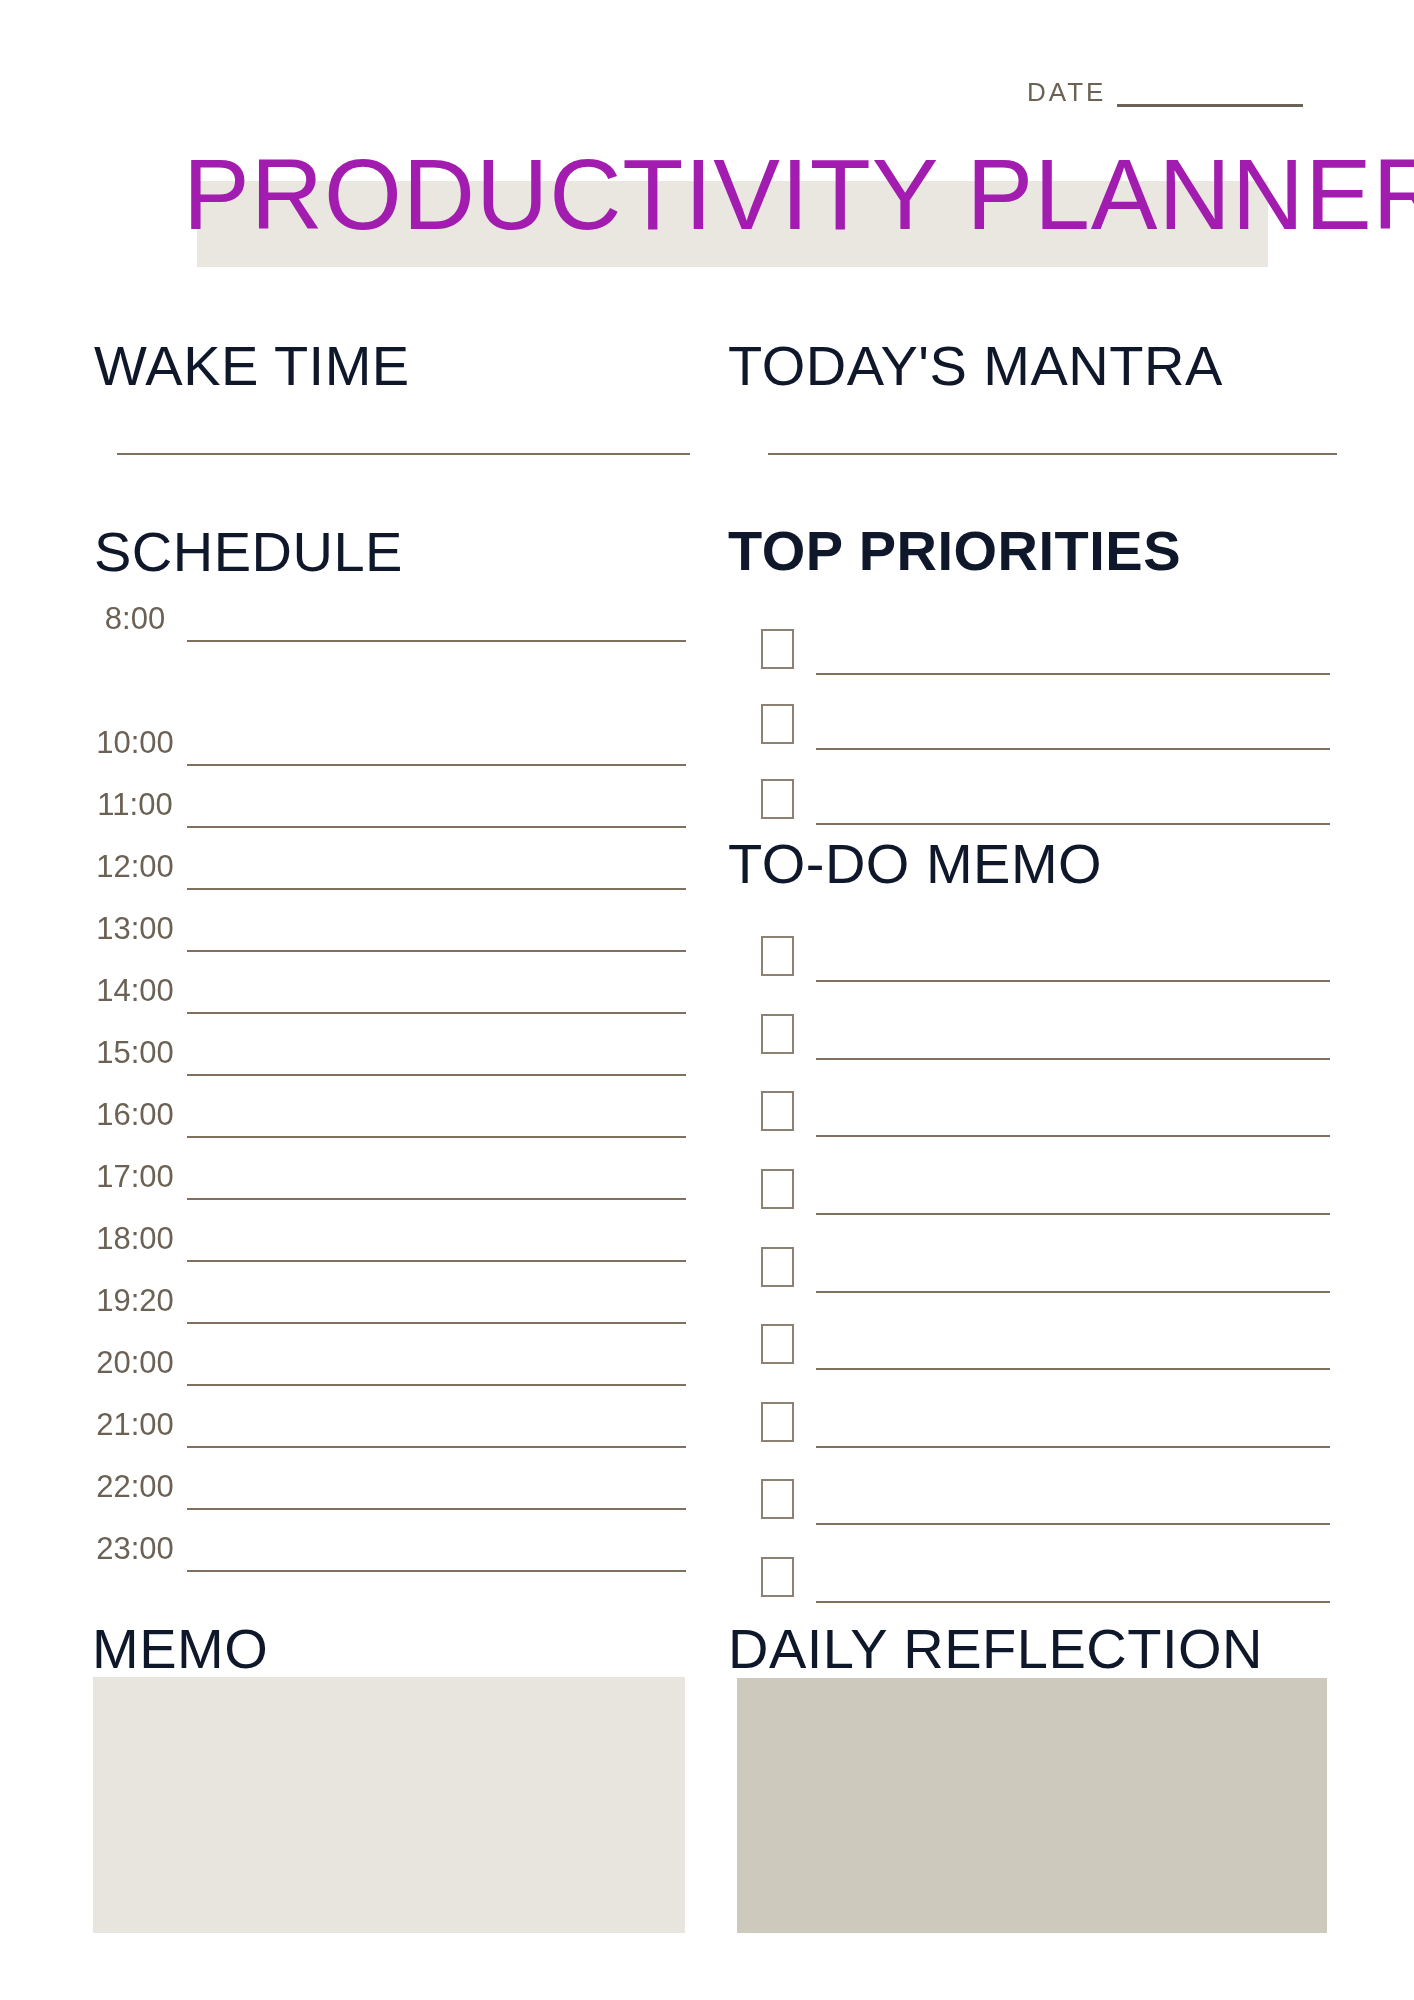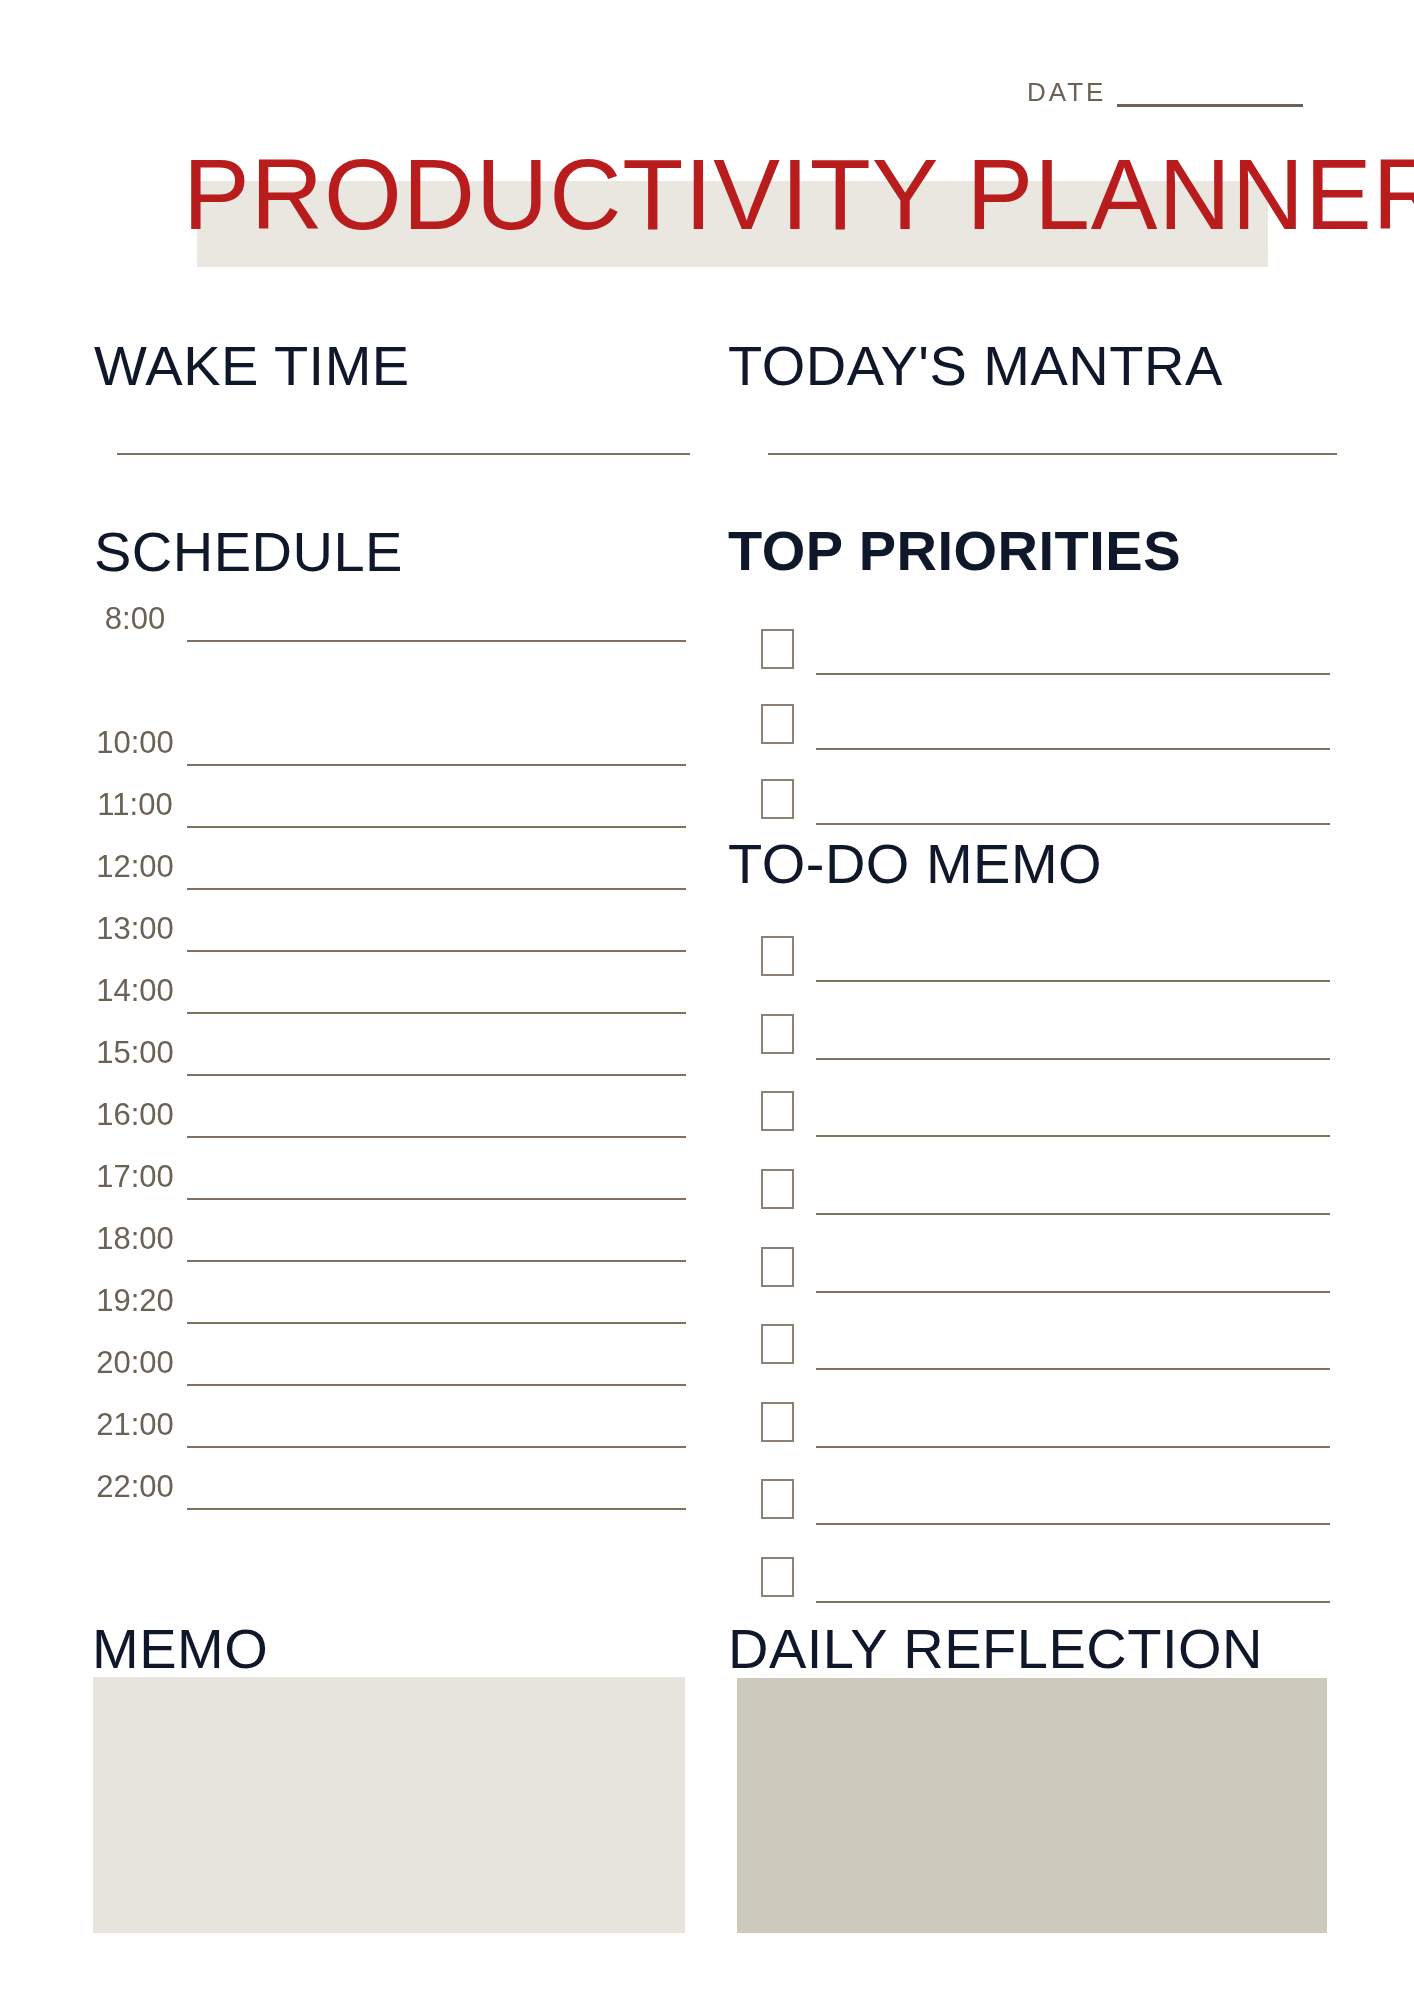--- a/index.html
+++ b/index.html
@@ -21,21 +21,21 @@
     border-top:3px solid #6B6154;
   }
   
   .title-highlight{
     position:absolute;left:197px;top:181px;width:1071px;height:86px;
     background:#E9E7E0;
   }
   .title-text{
     position:absolute;left:183px;top:144px;width:1090px;
     font-size:100px;line-height:1;letter-spacing:1px;
-    color:#b91c1c;white-space:nowrap;font-weight:400;
+    color:#a21caf;white-space:nowrap;font-weight:400;
   }
   
   .heading{
     position:absolute;font-size:56px;line-height:1;letter-spacing:0.5px;
     color:#0f172a;white-space:nowrap;
   }
   .h-wake{left:94px;top:338px;}
   .h-mantra{left:728px;top:338px;}
   .h-schedule{left:94px;top:524px;}
   .h-priorities{left:728px;top:523px;font-weight:bold;}
@@ -153,20 +153,24 @@
       <div class="sline"></div>
     </div>
   <div class="srow" style="top:1398px">
       <span class="stime">21:00</span>
       <div class="sline"></div>
     </div>
   <div class="srow" style="top:1460px">
       <span class="stime">22:00</span>
       <div class="sline"></div>
     </div>
+  <div class="srow" style="top:1522px">
+      <span class="stime">23:00</span>
+      <div class="sline"></div>
+    </div>
 
   <div class="heading h-priorities">TOP PRIORITIES</div>
 
   <div class="crow" style="top:629px">
       <span class="cbox"></span>
       <div class="cline"></div>
     </div>
   <div class="crow" style="top:704px">
       <span class="cbox"></span>
       <div class="cline"></div>

